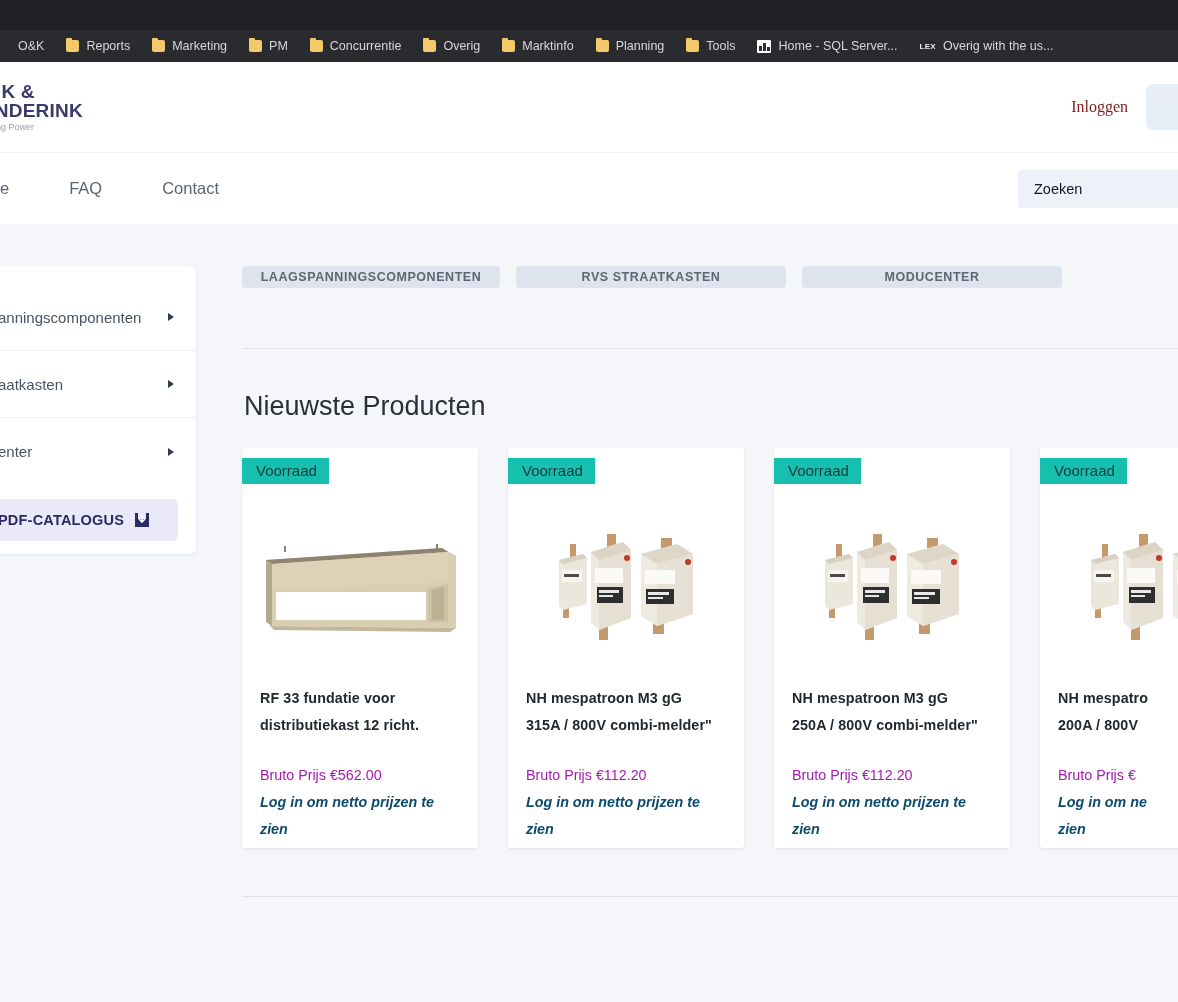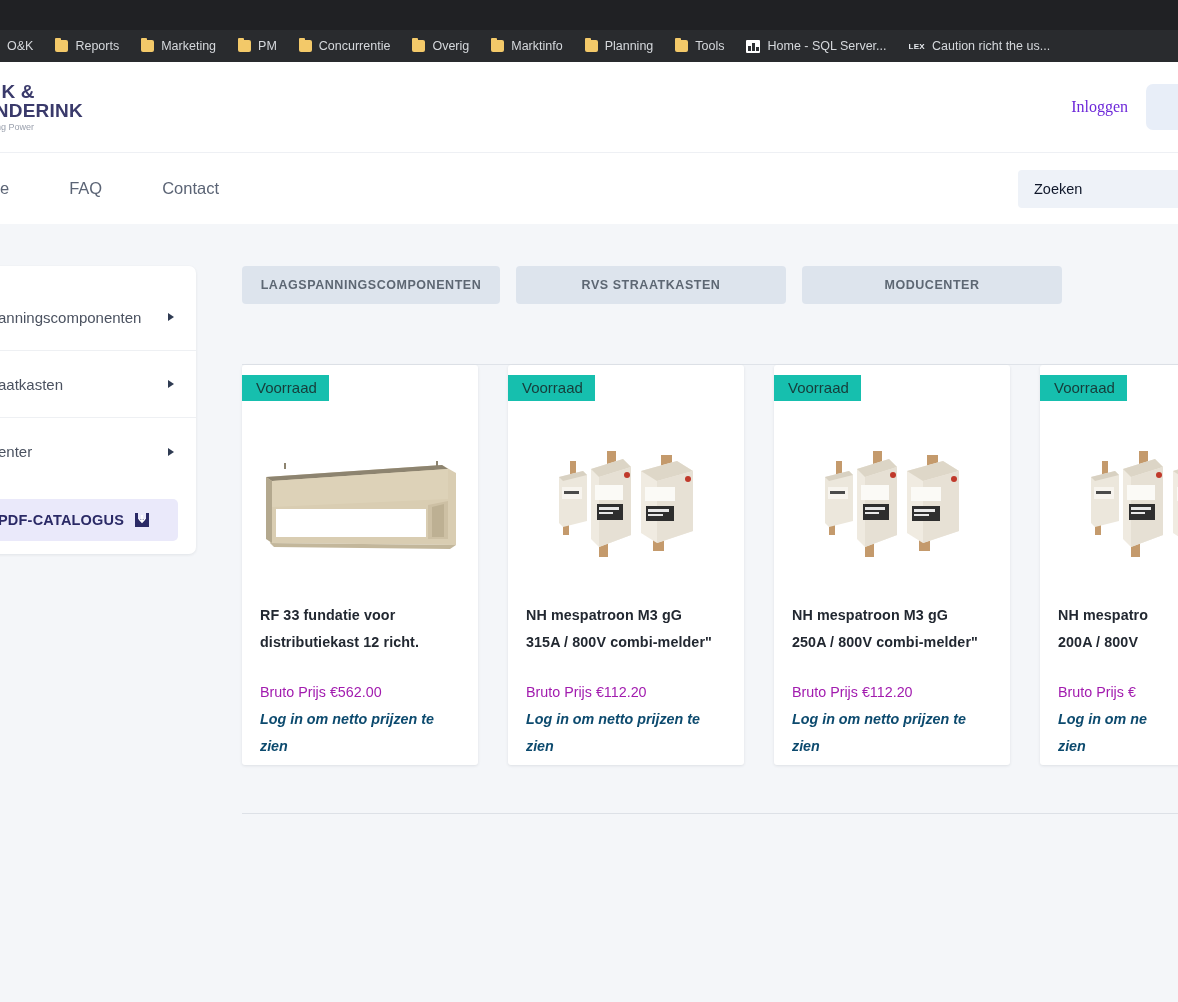--- a/index.html
+++ b/index.html
@@ -19,21 +19,21 @@
     display: flex; align-items: center;
     padding-left: 0px; gap: 0px;
     white-space: nowrap; overflow: hidden;
   }
   .bm {
     display: flex; align-items: center; gap: 7px;
     padding: 0 11px; height: 32px;
     color: #d5d8dc; font-size: 12.5px;
     font-family: "Liberation Sans", sans-serif;
   }
-  .bm:first-child { padding-left: 0px; justify-content: flex-end; }
+  .bm:first-child { padding-left: 11px; justify-content: flex-end; }
   .folder-ico {
     width: 13px; height: 12px; border-radius: 1px 2px 2px 2px;
     background: #f3c969; flex: none;
     position: relative;
   }
   .folder-ico::after {
     content:""; position:absolute; left:0; top:-2px;
     width:6px; height:3px; background:#f3c969; border-radius:1px 1px 0 0;
   }
   .sql-ico {
@@ -68,21 +68,21 @@
   }
   .logo-sub {
     font-size: 9px; color: #9aa0ad; margin-top: 3px;
     font-family: "Liberation Sans", sans-serif;
   }
   .header-right {
     display: flex; align-items: center; gap: 18px;
     padding-right: 0px; margin-right: -14px;
   }
   .login-link {
-    color: #6d28d9; font-size: 16px;
+    color: #7f1d1d; font-size: 16px;
     font-family: "Liberation Serif", serif;
   }
   .cart-btn {
     width: 46px; height: 46px; border-radius: 7px;
     background: #e8eef8; flex: none;
   }
 
   
   .nav-row {
     background: #ffffff; height: 72px;
@@ -153,21 +153,21 @@
     position: relative;
   }
 
   
   .main {
     flex: 1; padding-left: 46px; padding-right: 0;
     min-width: 0;
   }
   .cat-tabs { display: flex; gap: 16px; }
   .cat-tab {
-    flex: none; height: 38px; border-radius: 4px;
+    flex: none; height: 22px; border-radius: 4px;
     background: #dde4ed;
     display: flex; align-items: center; justify-content: center;
     color: #5d6personalized; color: #5d6773;
     font-size: 12.5px; letter-spacing: .55px; font-weight: bold;
   }
   .cat-tab.t0 { width: 258px; }
   .cat-tab.t1 { width: 270px; text-align: right; }
   .cat-tab.t2 { width: 260px; }
 
   .rule {
@@ -271,21 +271,21 @@
   <div class="bm">
     <span class="sql-ico">
         <i></i>
         <i></i>
         <i></i>
       </span>
     <span>Home - SQL Server...</span>
   </div>
   <div class="bm">
     <span class="lex-ico">LEX</span>
-    <span>Caution richt the us...</span>
+    <span>Overig with the us...</span>
   </div>
 </div>
 
 <div class="site-header">
   <div class="logo-block">
     <div class="logo-l1">INK &amp;</div>
     <div class="logo-l2">ENDERINK</div>
     <div class="logo-sub">ecting Power</div>
   </div>
   <div class="header-right">
@@ -334,20 +334,21 @@
   <div class="main">
 
     <div class="cat-tabs">
       <div class="cat-tab t0">LAAGSPANNINGSCOMPONENTEN</div>
       <div class="cat-tab t1">RVS STRAATKASTEN</div>
       <div class="cat-tab t2">MODUCENTER</div>
     </div>
 
     <div class="rule"></div>
 
+    <h2 class="section-title">Nieuwste Producten</h2>
 
     <div class="cards">
 
       <div class="card">
         <div class="badge">Voorraad</div>
         <div class="prod-img">
           <svg class="found-box" viewBox="0 0 200 92" aria-hidden="true">
             <polygon points="6,18 182,6 196,14 196,86 10,84" fill="#d9cdb2"></polygon>
             <polygon points="6,18 182,6 188,10 12,22" fill="#8d8470"></polygon>
             <polygon points="12,22 188,10 188,40 12,48" fill="#ddd2b8"></polygon>

